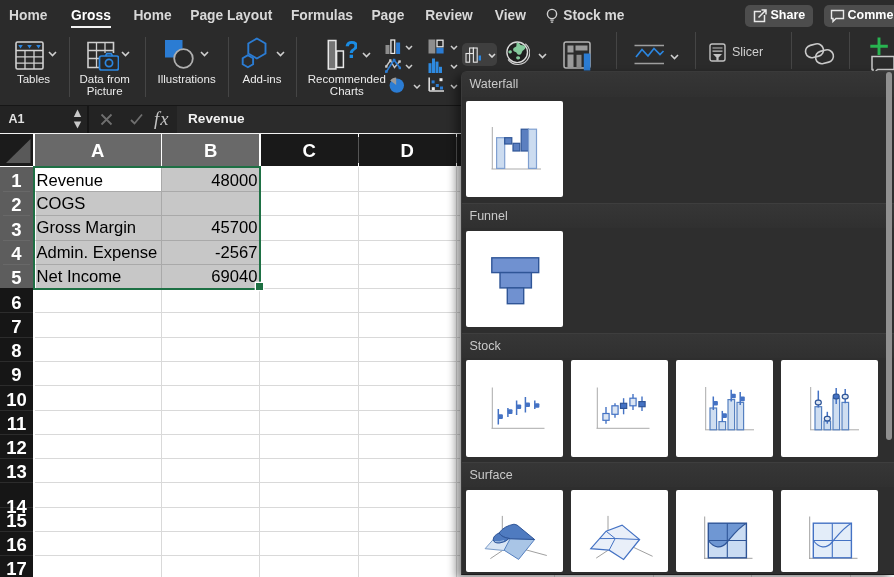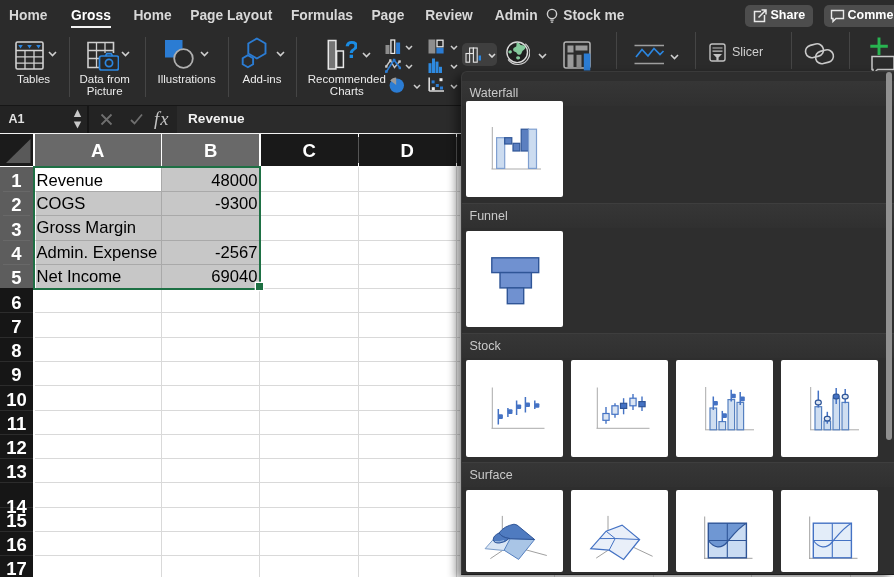--- a/index.html
+++ b/index.html
@@ -25,21 +25,21 @@
 
 <div class="a" style="left:0;top:0;width:894px;height:30px;background:#2b2b2b"></div>
 <div class="tab" style="left:9px;color:#d8d8d8">Home</div>
 <div class="tab" style="left:71px;color:#fff">Gross</div>
 <div class="a" style="left:70.8px;top:25.7px;width:39.8px;height:2.8px;background:#f2f2f2"></div>
 <div class="tab" style="left:133.4px">Home</div>
 <div class="tab" style="left:190.2px">Page Layout</div>
 <div class="tab" style="left:290.9px">Formulas</div>
 <div class="tab" style="left:371.4px">Page</div>
 <div class="tab" style="left:425.3px">Review</div>
-<div class="tab" style="left:494.7px">Admin</div>
+<div class="tab" style="left:494.7px">View</div>
 <svg class="a" style="left:543.5px;top:7px" width="16" height="18" viewBox="0 0 16 18">
       <circle cx="8" cy="7" r="4.6" fill="none" stroke="#d0d0d0" stroke-width="1.4"></circle>
       <path d="M6.3,13.2 h3.4 M6.8,15.2 h2.4" stroke="#d0d0d0" stroke-width="1.3" fill="none"></path>
     </svg>
 <div class="tab" style="left:563.2px">Stock me</div>
 
 <div class="a" style="left:745.4px;top:4.9px;width:68px;height:22px;background:#4d4d4d;border-radius:5px"></div>
 <svg class="a" style="left:751.5px;top:8px" width="16" height="16" viewBox="0 0 16 16">
       <path d="M9,3.5 H2.5 V13.5 H12.5 V7" fill="none" stroke="#e8e8e8" stroke-width="1.5"></path>
       <path d="M6.5,9.5 L13.5,2.5 M9.5,2 H14 V6.5" fill="none" stroke="#e8e8e8" stroke-width="1.5"></path>
@@ -330,30 +330,30 @@
 <div class="gh" style="left:35.6px;top:239.6px;width:223.6px;background:#a9a9a9"></div>
 <div class="gh" style="left:35.6px;top:263.9px;width:223.6px;background:#a9a9a9"></div>
 <div class="gv" style="left:160.8px;top:167.8px;height:120.4px;background:#a9a9a9"></div>
 
 <div class="ctext" style="left:36.5px;top:168.6px;height:23.3px;line-height:23.3px">Revenue</div>
 <div class="ctext" style="left:36.5px;top:192.2px;height:23.9px;line-height:23.9px">COGS</div>
 <div class="ctext" style="left:36.5px;top:216.4px;height:23.9px;line-height:23.9px">Gross Margin</div>
 <div class="ctext" style="left:36.5px;top:240.7px;height:23.9px;line-height:23.9px">Admin. Expense</div>
 <div class="ctext" style="left:36.5px;top:265px;height:23.9px;line-height:23.9px">Net Income</div>
 <div class="ctext" style="left:156px;top:168.6px;width:101.5px;height:23.3px;line-height:23.3px;text-align:right">48000</div>
-<div class="ctext" style="left:156px;top:192.2px;width:101.5px;height:23.9px;line-height:23.9px;text-align:right">-9300</div>
+<div class="ctext" style="left:156px;top:216.4px;width:101.5px;height:23.9px;line-height:23.9px;text-align:right">45700</div>
 <div class="ctext" style="left:156px;top:240.7px;width:101.5px;height:23.9px;line-height:23.9px;text-align:right">-2567</div>
 <div class="ctext" style="left:156px;top:265px;width:101.5px;height:23.9px;line-height:23.9px;text-align:right">69040</div>
 
 <div class="a" style="left:33.4px;top:165.5px;width:227.9px;height:124.4px;border:2.5px solid #1e7044"></div>
 <div class="a" style="left:256.4px;top:283.4px;width:7px;height:7px;background:#1d6f42;box-shadow:0 0 0 1.3px #fff"></div>
 
 <div id="panel" class="a" style="left:460.5px;top:70.5px;width:433.5px;height:504.7px;background:#2e2e2e;border-radius:6px 0 0 0;box-shadow:-5px 4px 10px rgba(0,0,0,0.45);border-left:1px solid #3a3a3a;border-top:1px solid #3a3a3a;border-bottom:1.5px solid #1c1c1c;overflow:hidden">
 
-  <div class="band" style="top:9px;border-top:none">Waterfall</div>
+  <div class="band" style="top:0;border-top:none">Waterfall</div>
   <div class="thumb" style="left:4.8px;top:29.3px"></div>
   <svg class="a" style="left:4.8px;top:29.3px" width="96.5" height="96.5" viewBox="0 0 96.5 96.5">
     <path d="M26.3,26 V68 M25.5,68 H75" stroke="#ababab" stroke-width="1"></path>
     <rect x="30.6" y="36.7" width="8.1" height="30.7" fill="#ccdcf0" stroke="#7f9fd0" stroke-width="1.2"></rect>
     <rect x="38.7" y="36.7" width="7.1" height="6.3" fill="#5b7fc0" stroke="#2f5597" stroke-width="1.2"></rect>
     <rect x="47" y="42.3" width="6.8" height="7.7" fill="#5b7fc0" stroke="#2f5597" stroke-width="1.2"></rect>
     <rect x="55.2" y="28.2" width="7.3" height="21.8" fill="#5b7fc0" stroke="#2f5597" stroke-width="1.2"></rect>
     <rect x="62.5" y="28.2" width="8" height="39.2" fill="#ccdcf0" stroke="#7f9fd0" stroke-width="1.2"></rect>
   </svg>
 

